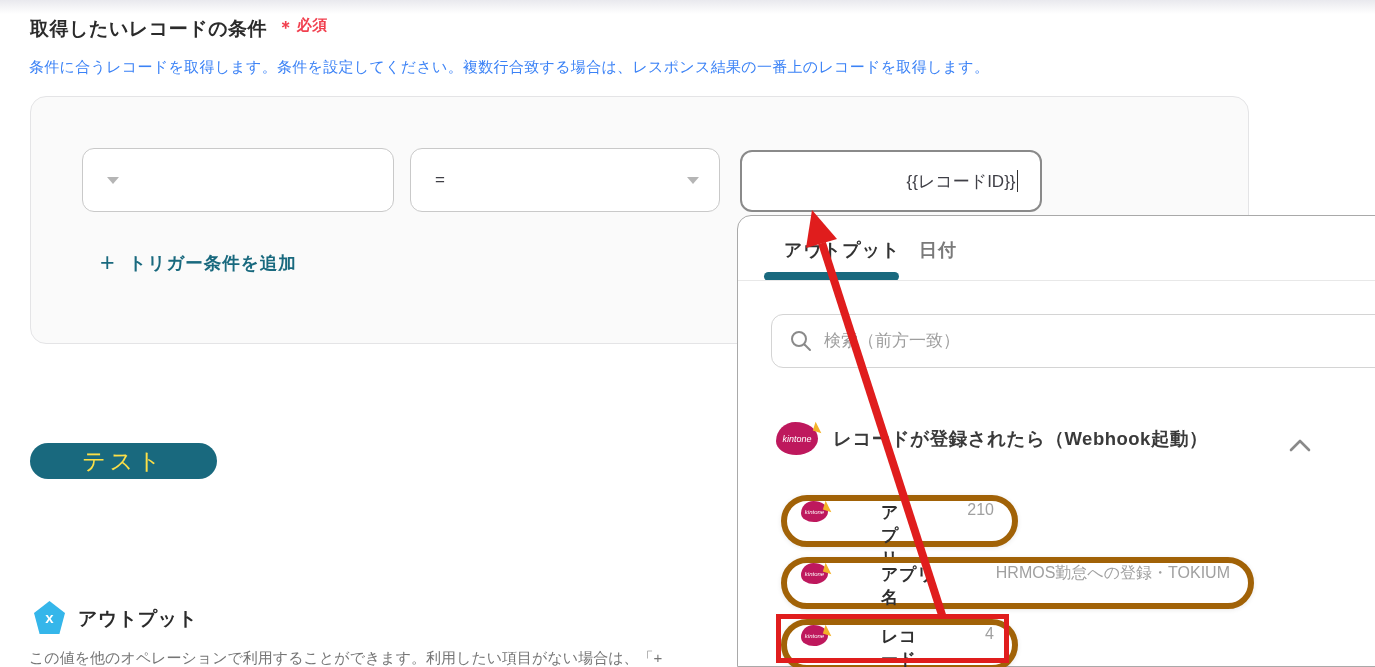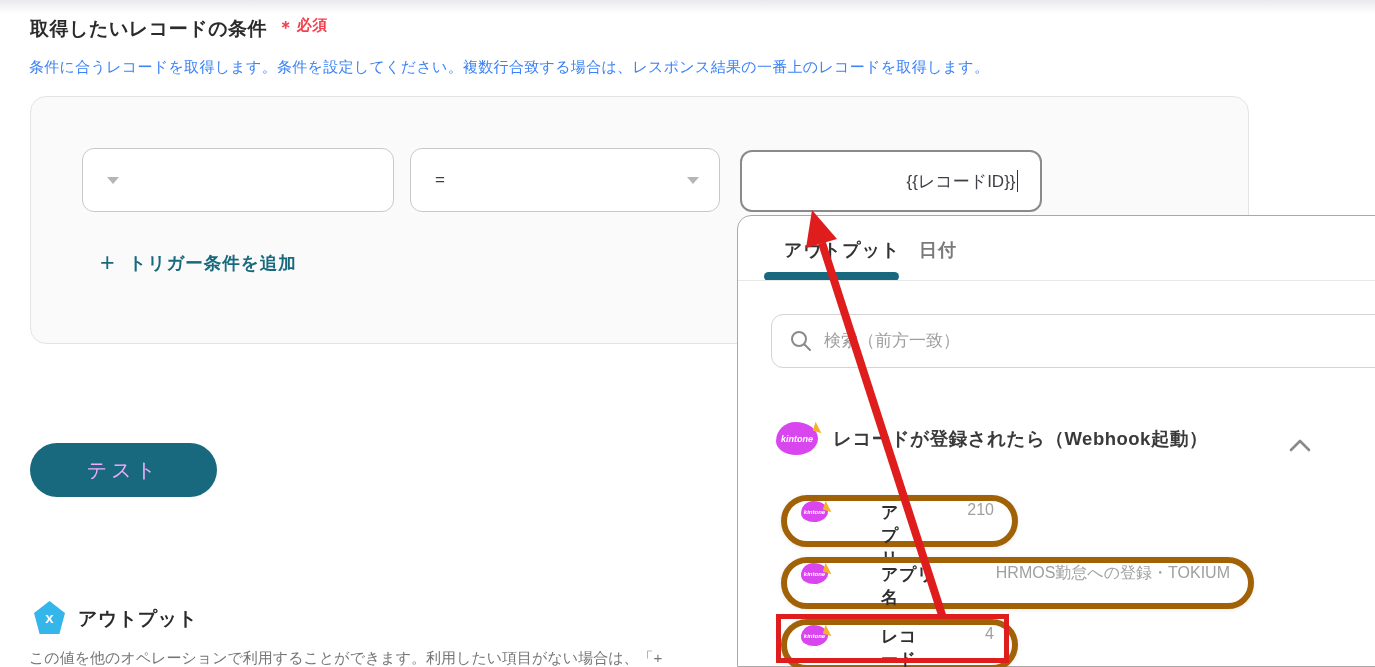--- a/index.html
+++ b/index.html
@@ -30,22 +30,22 @@
   .value-input { position:absolute; left:740px; top:150px; width:302px; height:62px;
     background:#fff; border:2px solid #8a8a8a; border-radius:12px; display:flex;
     align-items:center; padding:0 22px; font-size:17px; color:#3f3f46;justify-content:flex-end; }
   .text-caret { display:inline-block; width:1.5px; height:22px; background:#333; margin-left:1px; }
   .add-trigger { position:absolute; left:100px; top:250px; display:flex; align-items:center;
     color:#19697E; cursor:pointer; }
   .add-trigger .plus { font-size:25px; font-weight:400; margin-right:14px; line-height:1; }
   .add-trigger .lbl { font-size:17.5px; font-weight:bold; letter-spacing:1px; }
 
   
-  .test-btn { position:absolute; left:30px; top:443px; width:187px; height:54px;
-    background:#19697E; border:none; border-radius:28px; color:#f0abfc; font-size:20px;
+  .test-btn { position:absolute; left:30px; top:443px; width:187px; height:36px;
+    background:#19697E; border:none; border-radius:28px; color:#fde047; font-size:23px;
     letter-spacing:4px; cursor:pointer; font-family:inherit; }
   .out-icon { position:absolute; left:34px; top:601px; width:31px; height:33px; background:#35B6EA;
     clip-path:polygon(50% 0, 100% 36%, 82% 100%, 18% 100%, 0 36%);
     display:flex; align-items:center; justify-content:center;
     color:#fff; font-size:15px; font-weight:bold; }
   .out-title { position:absolute; left:78px; top:606px; font-size:19px; font-weight:bold;
     color:#2b2b2b; letter-spacing:.5px; }
   .out-desc { position:absolute; left:29px; top:649px; font-size:15px; color:#757575;
     white-space:nowrap; width:1340px; }
 
@@ -61,21 +61,21 @@
   .search-wrap { position:absolute; left:33px; top:98px; width:660px; height:54px; }
   .search-input { width:100%; height:100%; border:1px solid #d4d4d4; border-radius:12px;
     padding:0 16px 0 52px; font-size:17px; color:#3f3f46; outline:none; font-family:inherit; }
   .search-input::placeholder { color:#9e9e9e; }
   .search-ico { position:absolute; left:18px; top:15px; }
 
   .group-head { position:absolute; left:38px; top:206px; display:flex; align-items:center; cursor:pointer; }
   .group-title { font-size:18.5px; font-weight:bold; color:#3a3a3a; margin-left:15px; letter-spacing:.5px; }
   .group-chev { position:absolute; left:551px; top:223px; cursor:pointer; }
 
-  .kintone-icon { position:relative; background:#d946ef; color:#fff; font-weight:bold;
+  .kintone-icon { position:relative; background:#be185d; color:#fff; font-weight:normal;
     font-style:italic; display:flex; align-items:center; justify-content:center;
     border-radius:46% 54% 52% 48% / 58% 50% 50% 42%; flex-shrink:0; }
   .kintone-lg { width:42px; height:33px; font-size:9px; }
   .kintone-sm { width:27px; height:21px; font-size:6px; }
   .kintone-icon::after { content:""; position:absolute; right:-5px; top:1px;
     border-bottom:9px solid #F3B229; border-right:9px solid transparent;
     transform:rotate(18deg); }
 
   .pill { position:absolute; left:43px; height:52px; background:#fff; border:6px solid #a16207;
     border-radius:26px; box-shadow:0 1px 5px rgba(0,0,0,.09); display:flex; align-items:flex-start;

